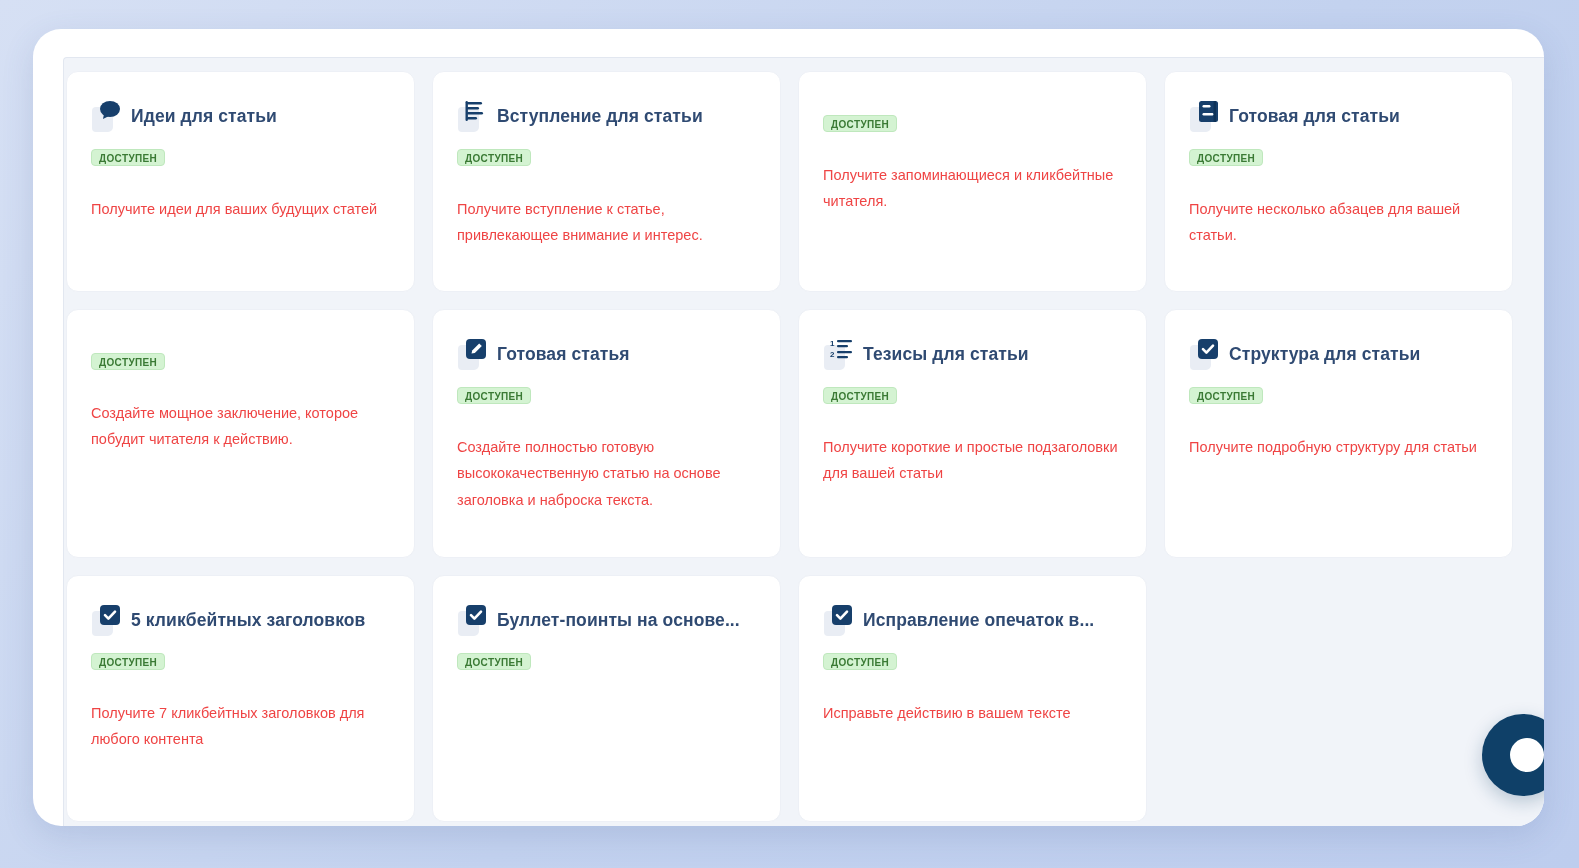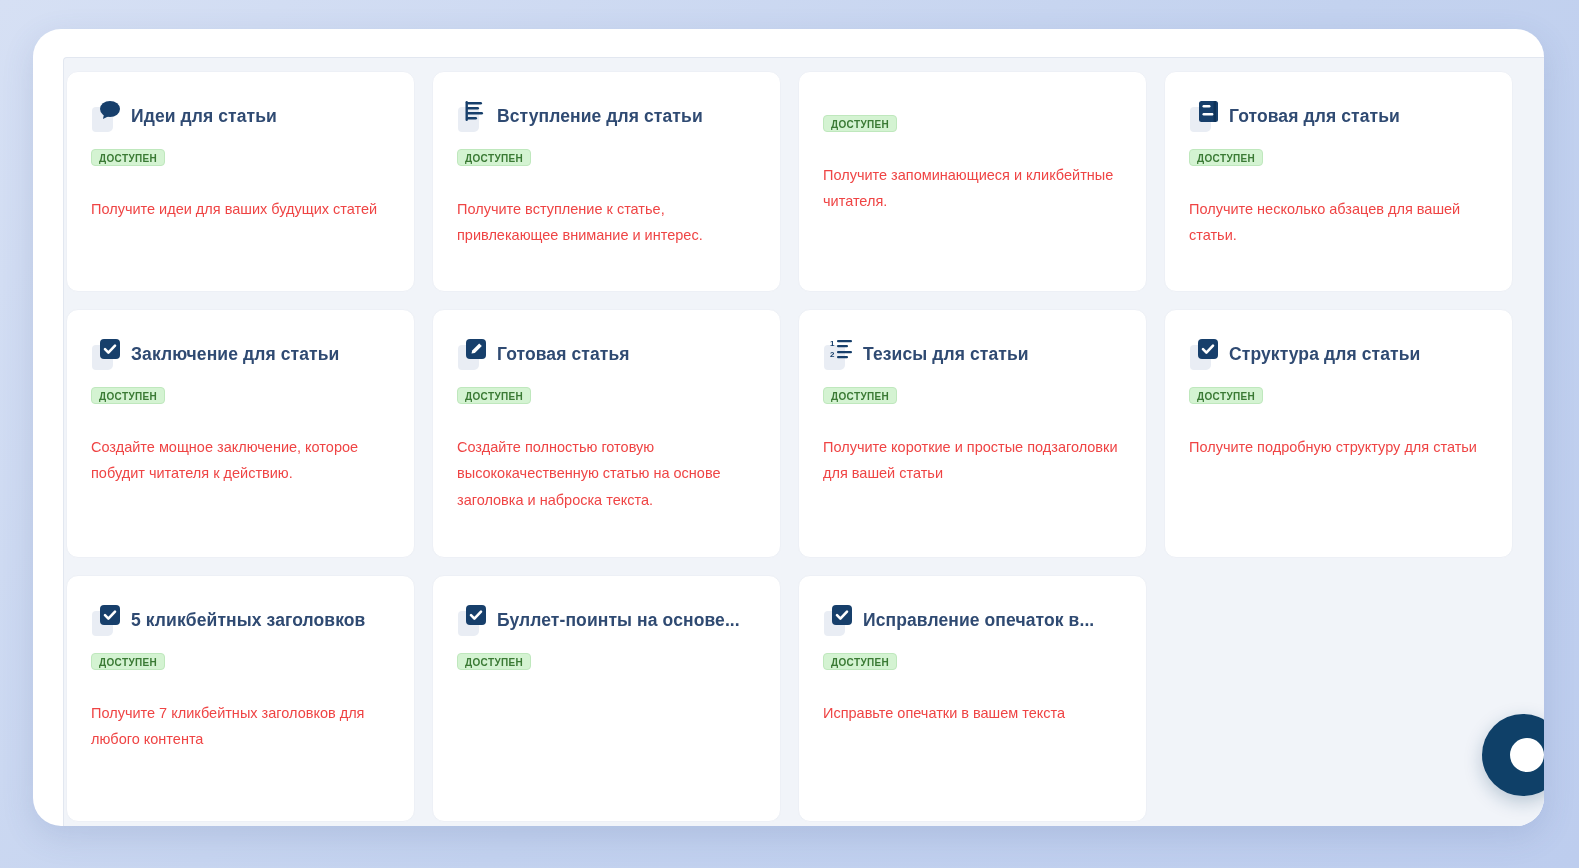--- a/index.html
+++ b/index.html
@@ -217,32 +217,20 @@
               </svg>
             </span>
           </span>
           <span class="card-title">Готовая для статьи</span>
         </div>
         <span class="badge">ДОСТУПЕН</span>
         <div class="card-desc">Получите несколько абзацев для вашей статьи.</div>
       </div>
 
       <div class="card row2">
-        <div class="card-head">
-          <span class="card-icon">
-            <span class="icon-page"></span>
-            <span class="icon-mark">
-              <svg width="22" height="22" viewBox="0 0 22 22">
-                <rect x="1" y="1" width="20" height="20" rx="4" fill="#173f6b"></rect>
-                <path d="M6 11.2 L9.4 14.6 L16 7.6" stroke="#ffffff" stroke-width="2.6" fill="none" stroke-linecap="round" stroke-linejoin="round"></path>
-              </svg>
-            </span>
-          </span>
-          <span class="card-title">Заключение для статьи</span>
-        </div>
         <span class="badge">ДОСТУПЕН</span>
         <div class="card-desc">Создайте мощное заключение, которое побудит читателя к действию.</div>
       </div>
 
       <div class="card row2">
         <div class="card-head">
           <span class="card-icon">
             <span class="icon-page"></span>
             <span class="icon-mark">
               <svg width="22" height="22" viewBox="0 0 22 22">
@@ -337,20 +325,20 @@
             <span class="icon-mark">
               <svg width="22" height="22" viewBox="0 0 22 22">
                 <rect x="1" y="1" width="20" height="20" rx="4" fill="#173f6b"></rect>
                 <path d="M6 11.2 L9.4 14.6 L16 7.6" stroke="#ffffff" stroke-width="2.6" fill="none" stroke-linecap="round" stroke-linejoin="round"></path>
               </svg>
             </span>
           </span>
           <span class="card-title">Исправление опечаток в...</span>
         </div>
         <span class="badge">ДОСТУПЕН</span>
-        <div class="card-desc">Исправьте опечатки в вашем текста</div>
+        <div class="card-desc">Исправьте действию в вашем тексте</div>
       </div>
 
     </div>
   </div>
 
   <div class="chat-widget"></div>
 </div>
 
 </body></html>

